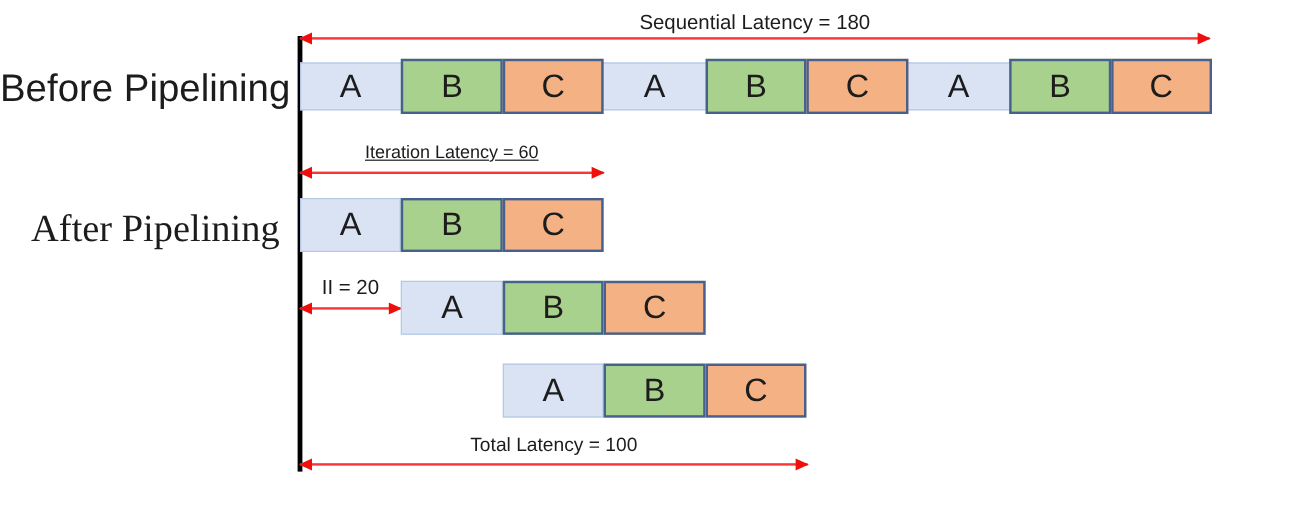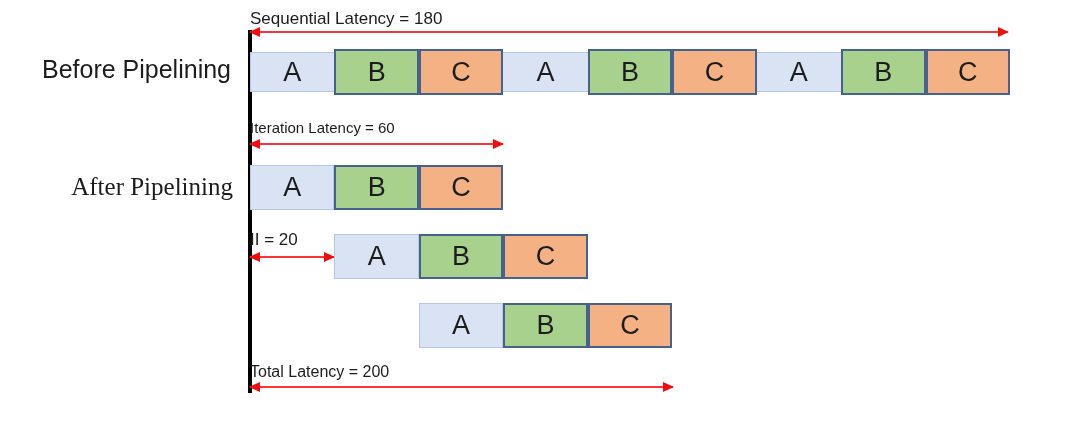--- a/index.html
+++ b/index.html
@@ -1,21 +1,21 @@
 <!DOCTYPE html>
 <html style="--box_a_fill: #dae3f3; --box_a_border: #b4c7e7; --box_b_fill: #a9d18e; --box_c_fill: #f4b183; --box_bc_border: #47618e; --arrow_line: #fb3434; --arrow_head: #ee0e0e; --baseline: #000000; --text: #1c1c1c;"><head>
 <meta charset="utf-8">
 <style>
   html,body{margin:0;padding:0;background:#ffffff;}
   .canvas{
     position:relative;width:1080px;height:430px;background:#ffffff;
     font-family:"Liberation Sans",sans-serif;overflow:hidden;
   }
   .row-label{
-    position:absolute;color:var(--text);font-size:25px;line-height:1.1;
+    position:absolute;color:var(--text);font-size:32px;line-height:1.1;
     text-align:right;white-space:nowrap;
   }
   .baseline{position:absolute;left:248px;top:30px;width:4px;height:363px;background:var(--baseline);}
   .pipe-row{position:absolute;}
   .strip{
     position:absolute;left:0;right:0;top:3px;bottom:3px;
     background:var(--box_a_fill);border:1px solid var(--box_a_border);box-sizing:border-box;
   }
   .cell{
     position:absolute;top:0;bottom:0;display:flex;align-items:center;justify-content:center;
@@ -25,23 +25,23 @@
   .cell.a.ghost{background:transparent;border:none;}
   .cell.b{background:var(--box_b_fill);border:2px solid var(--box_bc_border);}
   .cell.c{background:var(--box_c_fill);border:2px solid var(--box_bc_border);}
   .arrow{position:absolute;height:2px;background:var(--arrow_line);}
   .arrow::before,.arrow::after{
     content:"";position:absolute;top:-4px;width:0;height:0;
     border-top:5px solid transparent;border-bottom:5px solid transparent;
   }
   .arrow::before{left:-1px;border-right:11px solid var(--arrow_head);}
   .arrow::after{right:-1px;border-left:11px solid var(--arrow_head);}
-  .arrow-label{position:absolute;color:var(--text);white-space:nowrap;}
+  .arrow-label{position:absolute;text-align:center;color:var(--text);white-space:nowrap;}
   .lbl-seq{left:250px;top:9px;width:758px;font-size:17px;}
-  .lbl-iter{left:250px;top:119px;width:253px;font-size:15px;}
+  .lbl-iter{left:250px;top:119px;width:253px;font-size:15px;text-decoration:underline;}
   .lbl-ii{left:250px;top:230px;width:84px;font-size:17px;}
   .lbl-total{left:250px;top:363px;width:423px;font-size:16px;}
 </style>
 </head>
 <body>
 
 <div class="canvas">
 
   <div class="row-label" style="left:0;top:56px;width:231px;">Before Pipelining</div>
 
@@ -51,21 +51,21 @@
 
   <div class="arrow-label lbl-seq">Sequential Latency = 180</div>
   <div class="arrow" style="left:250px;top:31px;width:758px;"></div>
 
   <div class="arrow-label lbl-iter">Iteration Latency = 60</div>
   <div class="arrow" style="left:250px;top:143px;width:253px;"></div>
 
   <div class="arrow-label lbl-ii">II = 20</div>
   <div class="arrow" style="left:250px;top:256px;width:84px;"></div>
 
-  <div class="arrow-label lbl-total">Total Latency = 200</div>
+  <div class="arrow-label lbl-total">Total Latency = 100</div>
   <div class="arrow" style="left:250px;top:386px;width:423px;"></div>
 
   <div>
       <div class="pipe-row" style="left: 250px; top: 49px; width: 760px; height: 46px;">
         <div class="strip"></div>
         <div class="cell a ghost" style="left: 0px; width: 84.4444px;">A</div>
         <div class="cell b" style="left: 84.4444px; width: 84.4444px;">B</div>
         <div class="cell c" style="left: 168.889px; width: 84.4444px;">C</div>
         <div class="cell a ghost" style="left: 253.333px; width: 84.4444px;">A</div>
         <div class="cell b" style="left: 337.778px; width: 84.4444px;">B</div>

